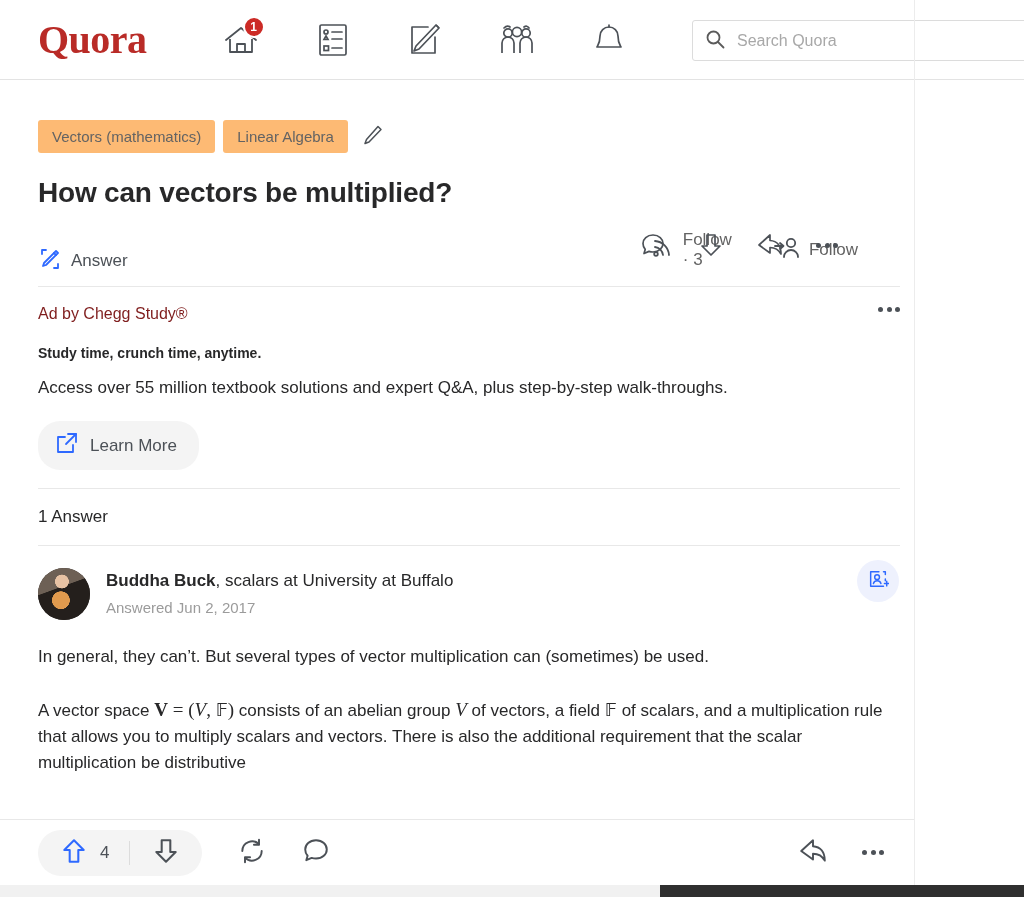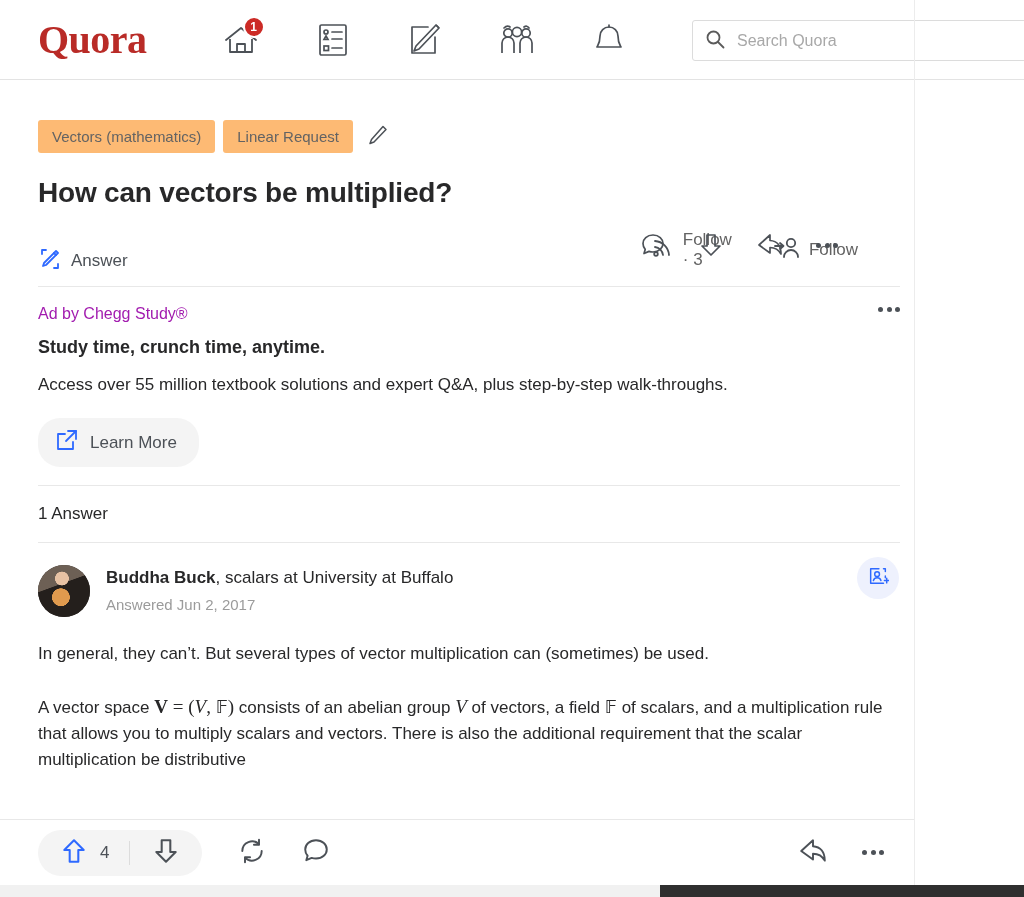--- a/index.html
+++ b/index.html
@@ -113,26 +113,26 @@
   .icon-btn { cursor: pointer; display: flex; align-items: center; }
   .dots {
     display: flex; gap: 3.5px; align-items: center; cursor: pointer;
   }
   .dots i { width: 5px; height: 5px; border-radius: 50%; background: #4c5157; display:block; }
 
   .divider { height: 1px; background: #e8e8e8; width: 862px; margin-top: 18px; }
 
   
   .ad { padding-top: 18px; position: relative; width: 862px; }
-  .ad-label { color: #a21caf; font-size: 16px; }
+  .ad-label { color: #7f1d1d; font-size: 16px; }
   .ad-dots { position: absolute; right: 0px; top: 20px; }
   .ad-dots i { background: #4c5157; }
   .ad-head {
-    font-size: 18px; font-weight: 700; color: #282829;
-    margin-top: 14px;
+    font-size: 14px; font-weight: 700; color: #282829;
+    margin-top: 22px;
   }
   .ad-body {
     font-size: 17px; color: #282829;
     margin-top: 14px; line-height: 1.55;
     width: 830px;
   }
   .learn-more {
     margin-top: 20px;
     display: inline-flex; align-items: center; gap: 12px;
     background: #f4f4f4; border-radius: 22px;
@@ -292,21 +292,21 @@
       </span>
       <input class="search-input" type="text" placeholder="Search Quora" style="">
     </div>
   </div>
 
   <div class="content">
     <div class="col">
 
       <div class="topics">
         <div class="topic-pill">Vectors (mathematics)</div>
-        <div class="topic-pill">Linear Request</div>
+        <div class="topic-pill">Linear Algebra</div>
         <div class="pencil-topic">
           <span>
             <svg width="22" height="22" viewBox="0 0 22 22" fill="none" stroke="#4c5157" stroke-width="1.5">
               <path d="M16 2.5 L19 5.5 L7 18 L3 19.5 L4.5 15.5 Z" stroke-linejoin="round"></path>
             </svg>
           </span>
         </div>
       </div>
 
       <div class="q-title">How can vectors be multiplied?</div>

